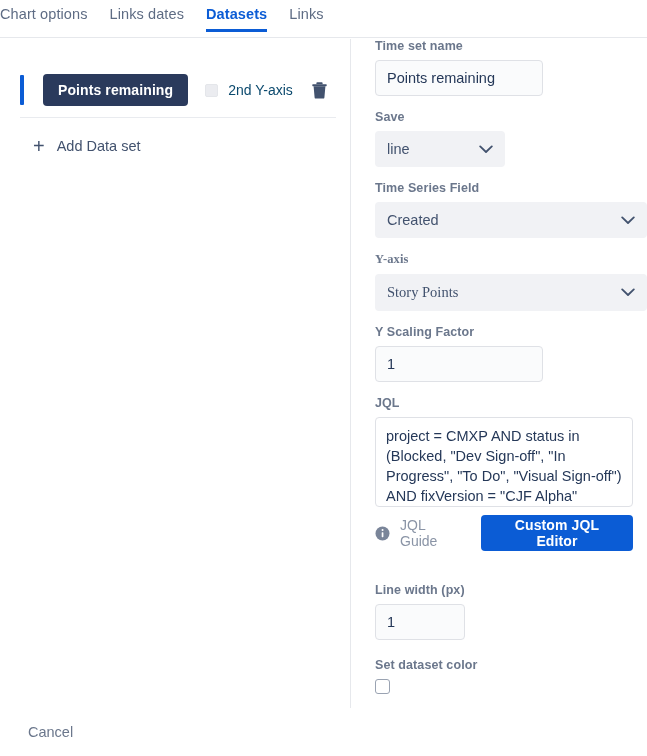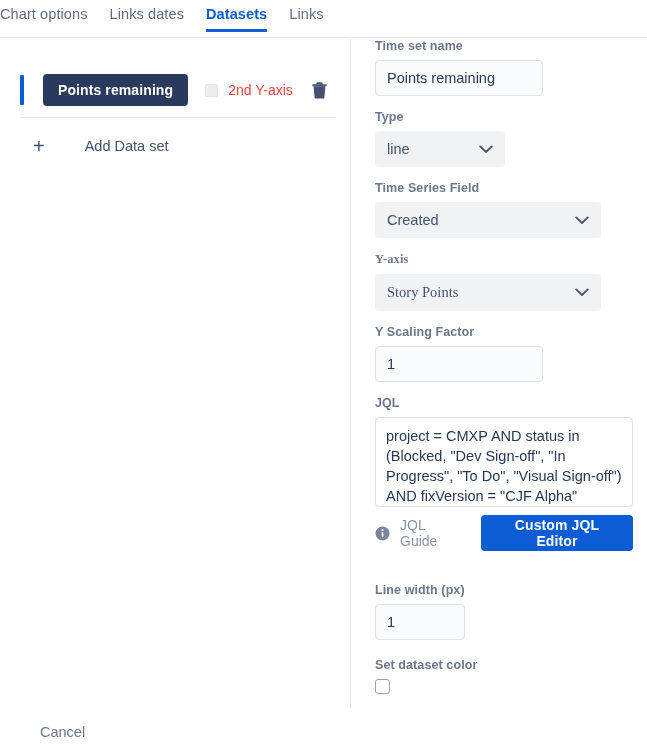--- a/index.html
+++ b/index.html
@@ -94,21 +94,21 @@
   }
   .cb-disabled {
     width: 13px; height: 13px;
     background: #ebecf0;
     border: 1px solid #e4e6ea;
     border-radius: 2px;
     flex: 0 0 auto;
   }
   .y2-label {
     font-size: 14px;
-    color: #ef4444;
+    color: #0c4a6e;
     white-space: nowrap;
   }
   .trash {
     margin-left: 19px;
     cursor: pointer;
     line-height: 0;
   }
 
   .row-divider {
     position: absolute;
@@ -127,21 +127,20 @@
   }
   .add-plus {
     font-size: 20px;
     color: #42526e;
     line-height: 1;
     font-weight: 400;
   }
   .add-label {
     font-size: 14.5px;
     color: #42526e;
-    margin-left: 28px;
   }
 
   
   .right-panel {
     position: absolute;
     left: 375px; top: 39px;
     width: 258px;
   }
   .field { margin-bottom: 0; }
   .flabel {
@@ -173,21 +172,21 @@
     border-radius: 4px;
     font-size: 14.5px;
     color: #42526e;
     padding: 9px 11px;
     display: flex;
     align-items: center;
     justify-content: space-between;
     cursor: pointer;
   }
   .select-narrow { width: 130px; }
-  .select-wide { width: 226px; }
+  .select-wide { width: 272px; }
   .chev { line-height: 0; margin-left: 8px; }
 
   .jql-box {
     background: #ffffff;
     border: 1px solid #dfe1e6;
     border-radius: 4px;
     font-size: 14.5px;
     line-height: 20px;
     color: #253858;
     padding: 8px 10px;
@@ -256,21 +255,21 @@
     font-family: "Liberation Sans", sans-serif;
     padding: 9px 19px;
     cursor: pointer;
   }
   .cancel-btn {
     background: transparent;
     border: none;
     color: #6b778c;
     font-size: 14.5px;
     font-family: "Liberation Sans", sans-serif;
-    margin-left: 18px;
+    margin-left: 6px;
     cursor: pointer;
   }
 </style>
 </head>
 <body>
 
 <div id="app">
 
   <div class="tabbar">
     <div class="tab">Chart options</div>
@@ -308,21 +307,21 @@
   </div>
 
   <div class="right-panel">
 
     <div class="field" style="margin-bottom:14px;">
       <label class="flabel">Time set name</label>
       <input class="input-box input-name" type="text" value="Points remaining" style="">
     </div>
 
     <div class="field" style="margin-bottom:14px;">
-      <label class="flabel">Type</label>
+      <label class="flabel">Save</label>
       <div class="select-box select-narrow">
         <span>line</span>
         <span class="chev">
           <svg width="14" height="9" viewBox="0 0 14 9" aria-hidden="true">
             <path d="M1.2 1.4 7 7l5.8-5.6" fill="none" stroke="#42526e" stroke-width="1.8" stroke-linecap="round" stroke-linejoin="round"></path>
           </svg>
         </span>
       </div>
     </div>
 

